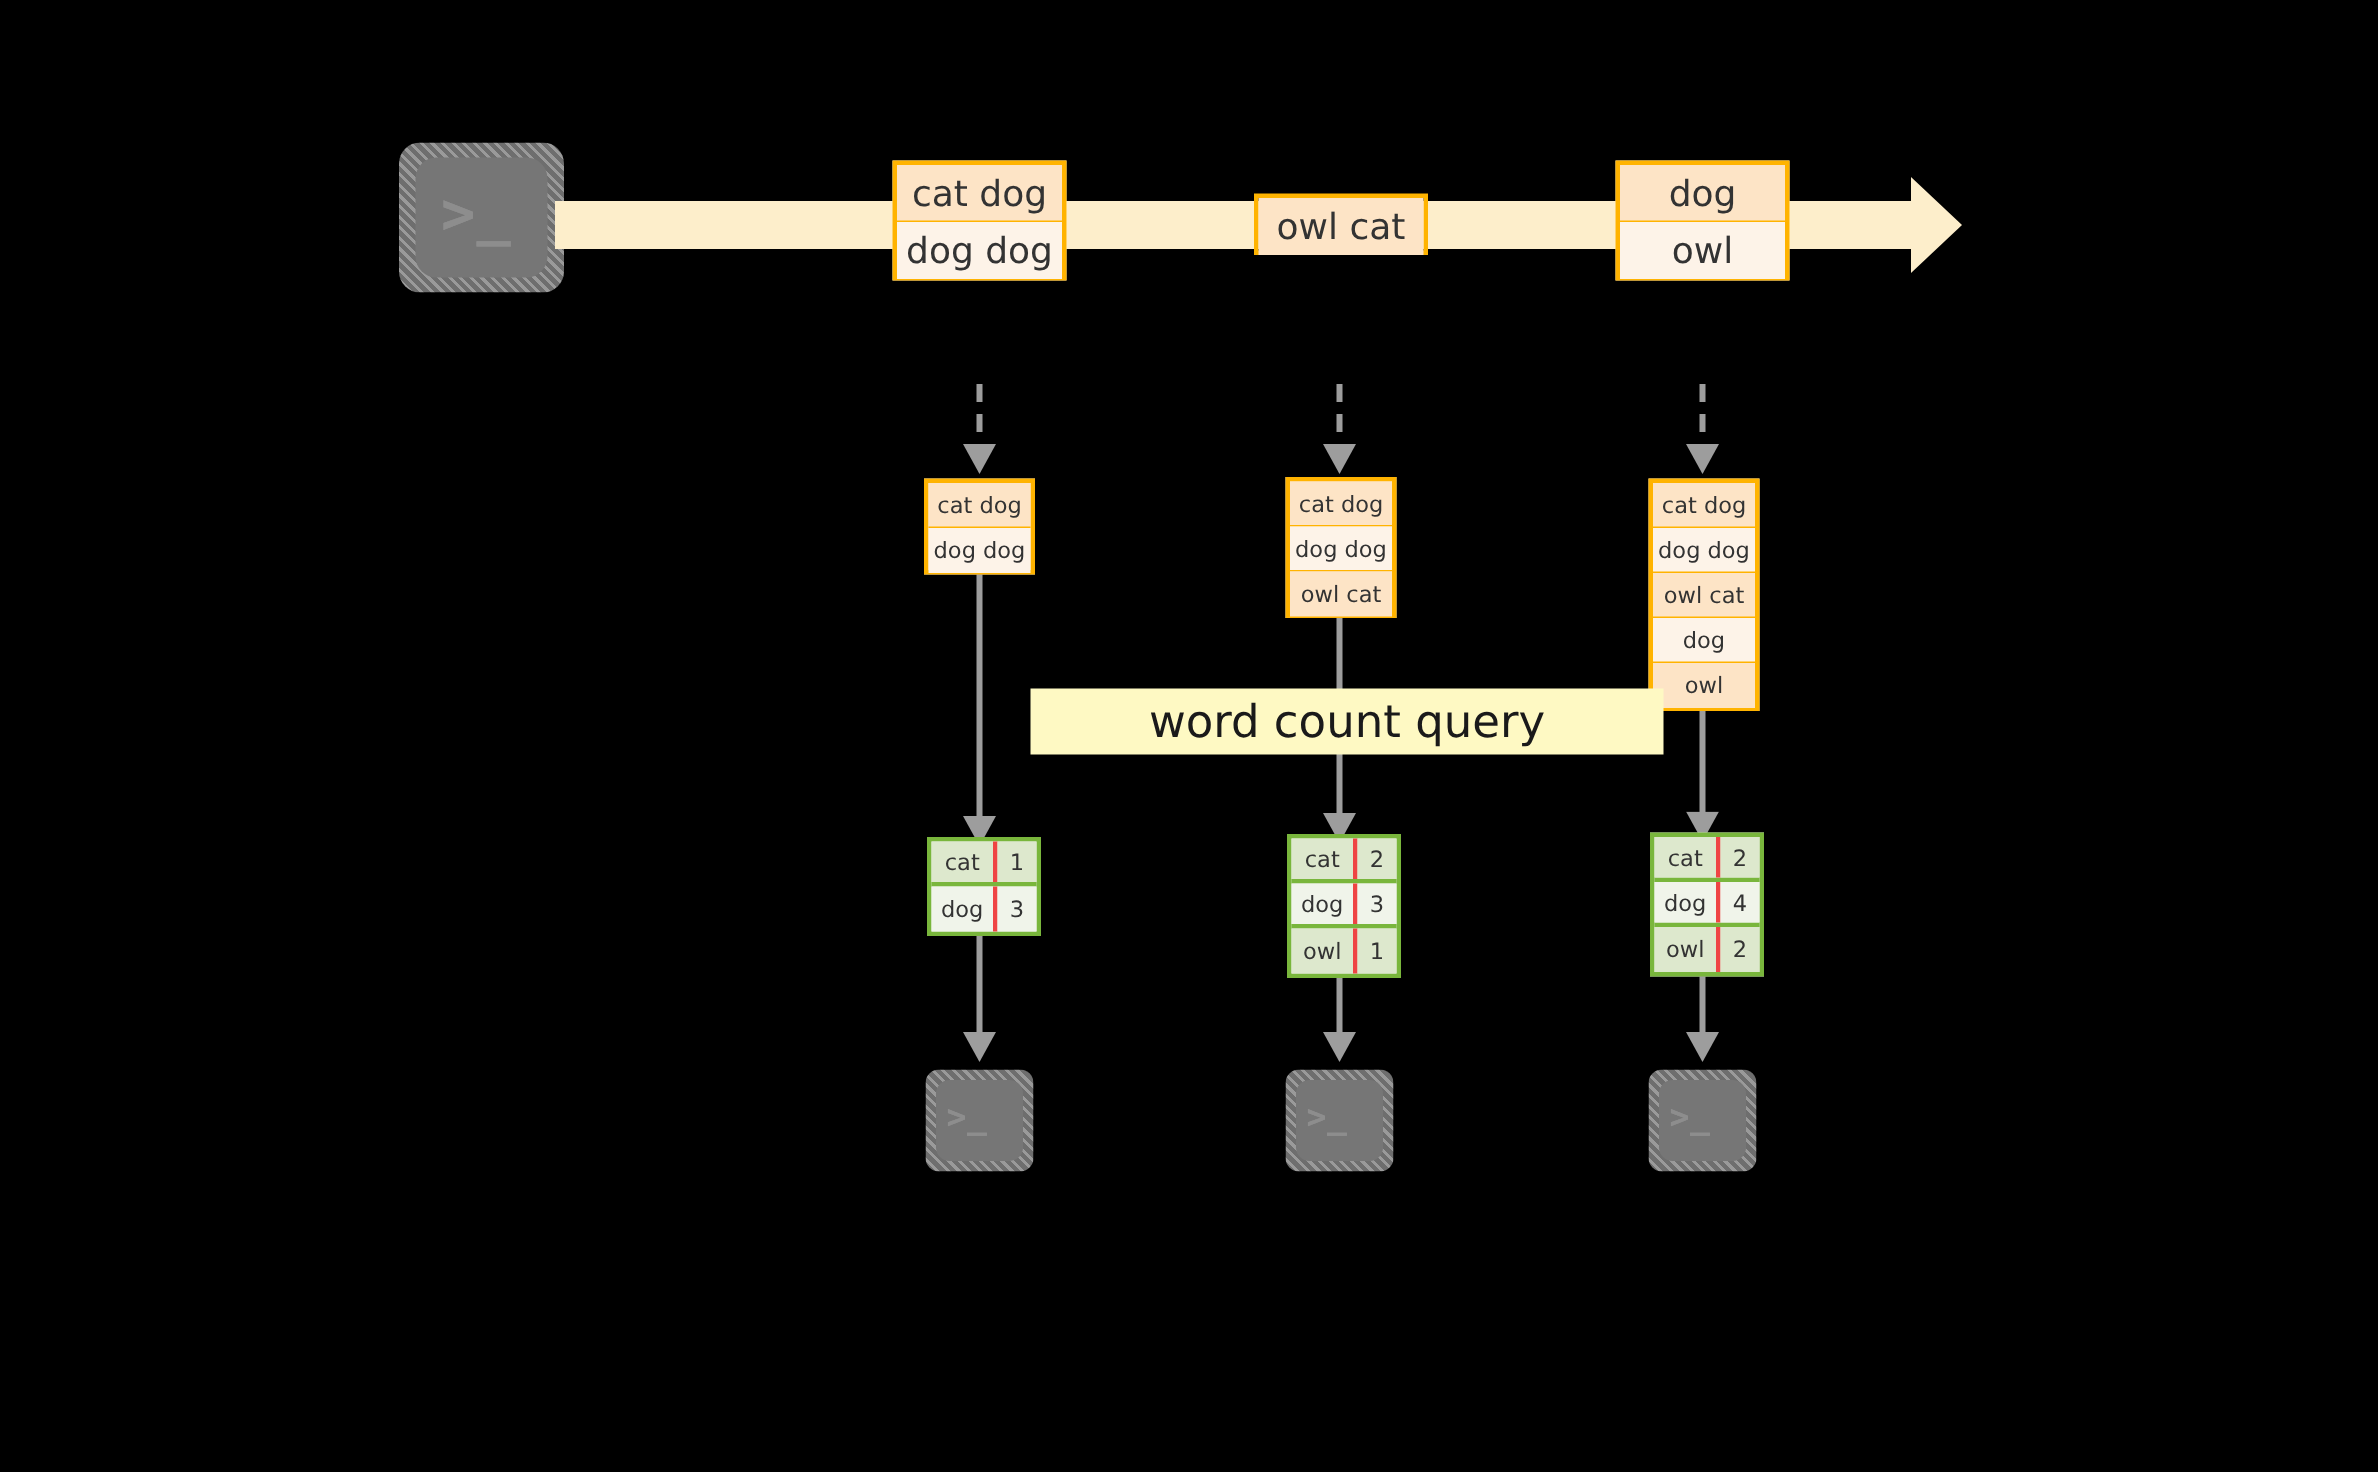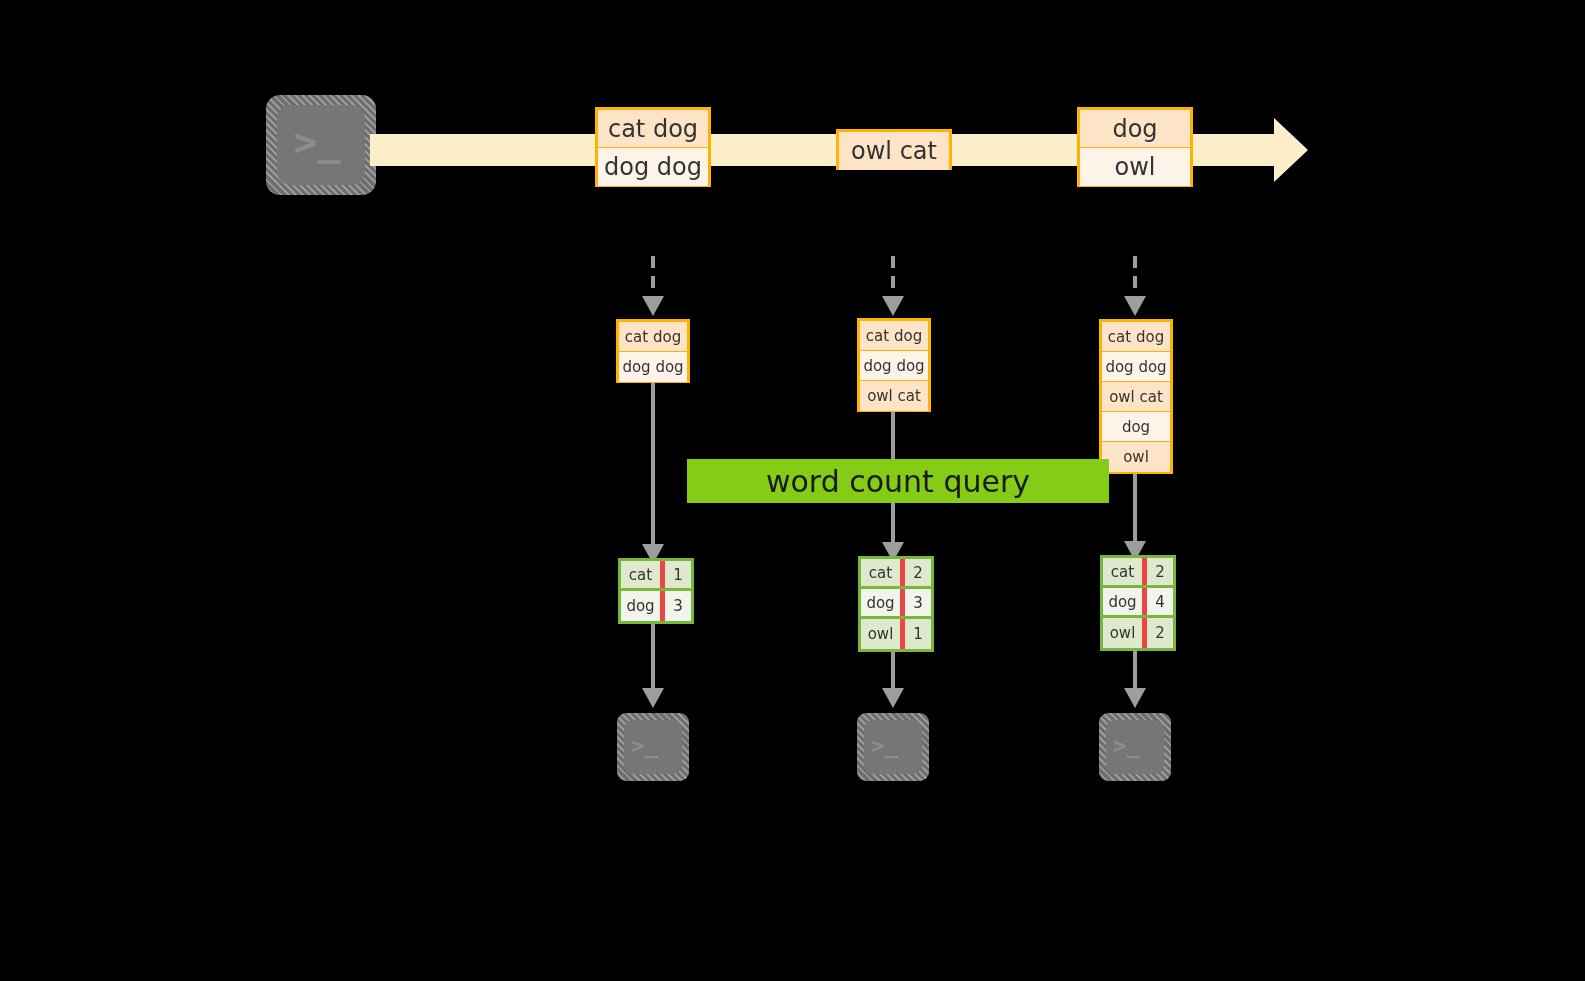--- a/index.html
+++ b/index.html
@@ -55,35 +55,35 @@
   .obox.mid{z-index:5;}
 
   
   .gtab{position:absolute;border:3px solid #79b63c;box-sizing:border-box;
         background:#eff4e8;z-index:5;}
   .gtab .row{display:flex;height:30px;box-sizing:border-box;}
   .gtab .row.a .k,.gtab .row.a .v{background:#dde8cd;}
   .gtab .row.b .k,.gtab .row.b .v{background:#f0f4ea;}
   .gtab .k,.gtab .v{box-sizing:border-box;display:flex;align-items:center;
         justify-content:center;font-size:15px;color:#333;}
-  .gtab .k{width:44px;border-right:5px solid #ef4444;}
+  .gtab .k{width:44px;border-right:3px solid #ef4444;}
   .gtab .v{width:26px;}
   .gtab .row{border-bottom:3px solid #79b63c;}
   .gtab .row:last-child{border-bottom:none;}
 
   
   .vline{position:absolute;width:4px;background:#9d9d9d;z-index:1;}
   .vdash{position:absolute;width:4px;z-index:1;
       background:repeating-linear-gradient(to bottom,#9d9d9d 0 12px,rgba(0,0,0,0) 12px 20px);}
   .ahead{position:absolute;width:22px;height:20px;background:#9d9d9d;z-index:2;
       clip-path:polygon(0 0,22px 0,11px 20px);}
 
   
   #wclabel{position:absolute;left:687px;top:459px;width:422px;height:44px;
-      background:#84cc16;z-index:8;display:flex;align-items:center;
+      background:#fef9c3;z-index:8;display:flex;align-items:center;
       justify-content:center;}
   #wclabel span{font-size:30px;color:#1a1a1a;}
 </style>
 </head>
 <body>
 
 <div id="stage">
 
   <div class="term big">
     <div class="inner"></div>

